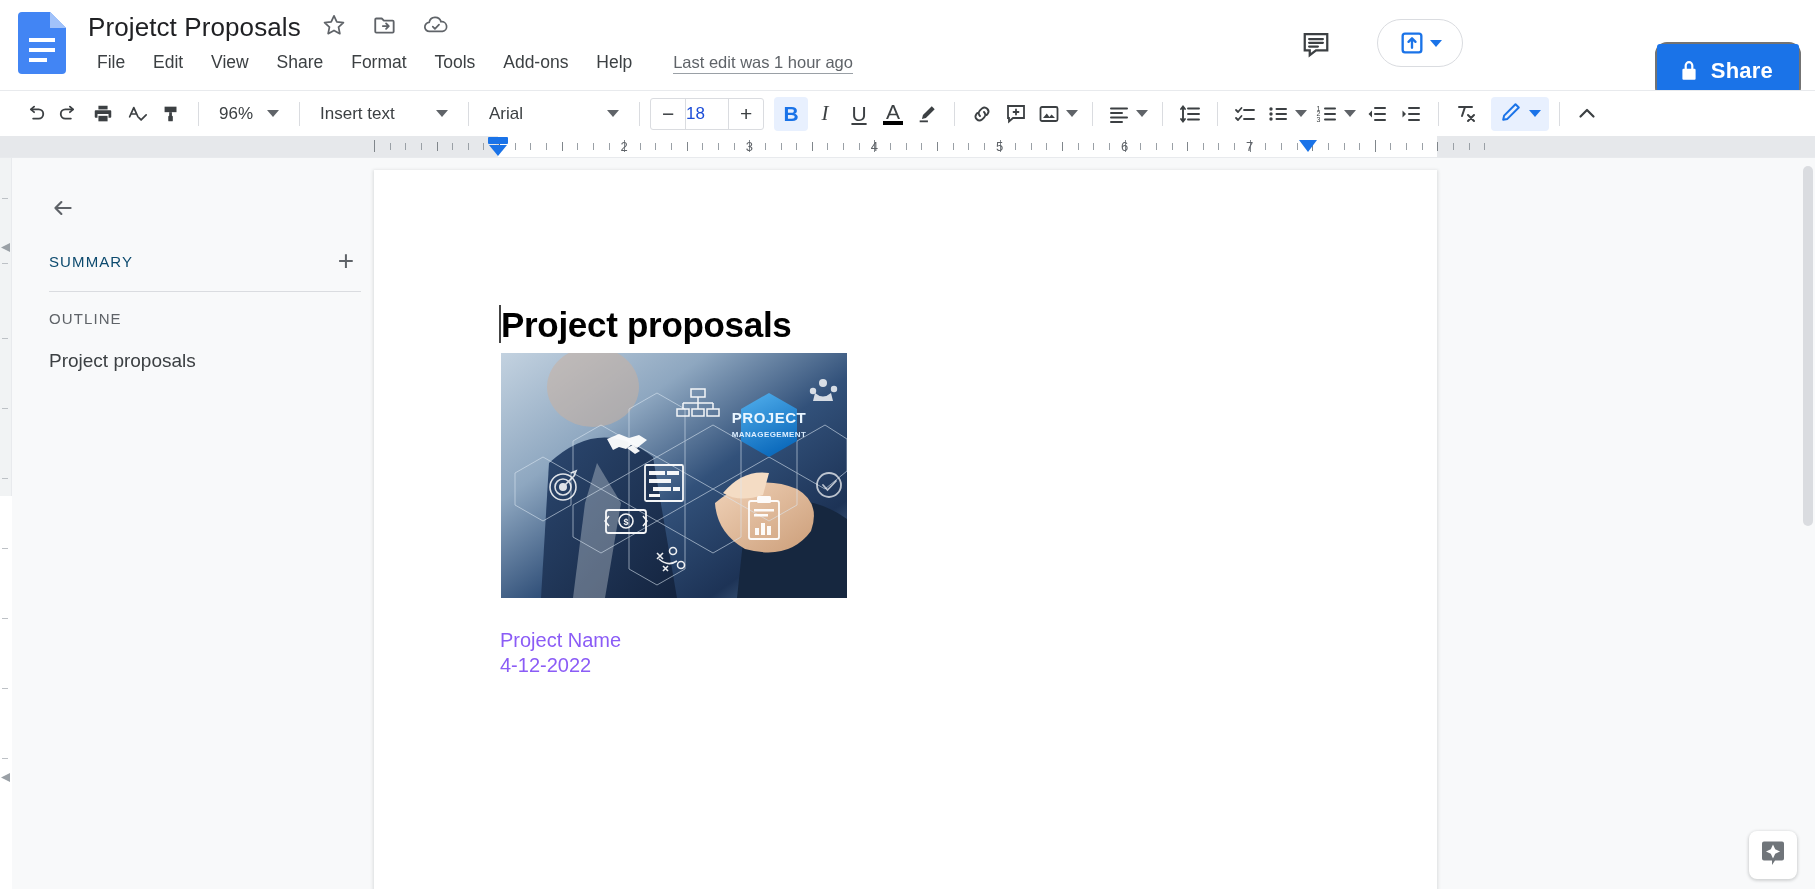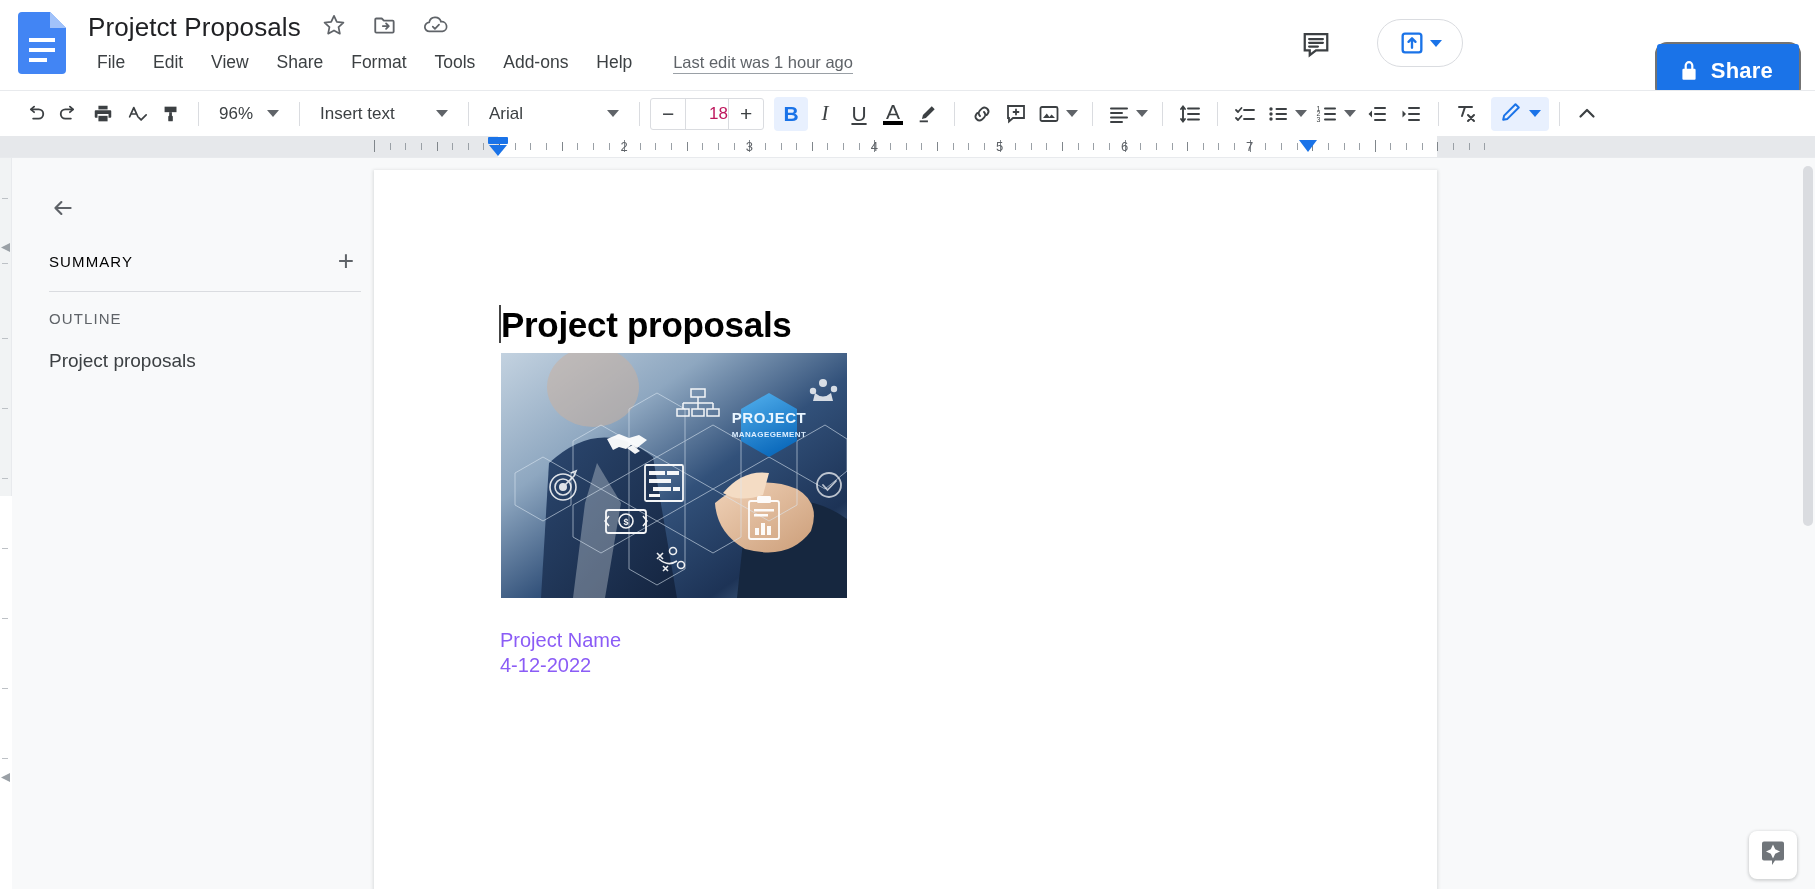--- a/index.html
+++ b/index.html
@@ -82,21 +82,21 @@
     height: 34px; border-radius: 4px; cursor: pointer; font-size: 17px; color: #3c4043; flex: 0 0 auto;
   }
   .tb-font {
     display: flex; align-items: center; justify-content: space-between; width: 150px; padding: 0 10px;
     height: 34px; border-radius: 4px; cursor: pointer; font-size: 17px; color: #3c4043; flex: 0 0 auto;
   }
   .tri { width: 0; height: 0; border-left: 6px solid transparent; border-right: 6px solid transparent; border-top: 7px solid #5f6368; }
 
   .fontsize-box { display: flex; align-items: center; border: 1px solid #dadce0; border-radius: 3px; height: 32px; flex: 0 0 auto; }
   .fs-btn { width: 34px; height: 30px; display: flex; align-items: center; justify-content: center; font-size: 21px; color: #3c4043; cursor: pointer; }
-  .fs-val { width: 44px; text-align: right; font-size: 17px; color: #be185d; border-left: 1px solid #dadce0; border-right: 1px solid #dadce0; height: 30px; line-height: 30px; cursor: text; }
+  .fs-val { width: 44px; text-align: left; font-size: 17px; color: #1d4ed8; border-left: 1px solid #dadce0; border-right: 1px solid #dadce0; height: 30px; line-height: 30px; cursor: text; }
 
   .tb-txt { font-size: 21px; color: #3c4043; }
   .tb-active { background: #e8f0fe; }
   .tb-active .tb-txt { color: #1a73e8; }
 
   .tb-pen { display: flex; align-items: center; gap: 6px; height: 34px; padding: 0 8px; border-radius: 4px; background: #e8f0fe; cursor: pointer; flex: 0 0 auto; }
 
   
   .ruler {
     position: absolute; top: 136px; left: 0; width: 1815px; height: 22px;
@@ -117,21 +117,21 @@
   .workspace { position: absolute; top: 158px; left: 0; width: 1815px; height: 731px; background: #f8f9fa; }
 
   .vruler { position: absolute; left: 0; top: 0; width: 12px; height: 731px; background: #f1f3f4; border-right: 1px solid #e8eaed; }
   .vruler-white { position: absolute; left: 0; top: 338px; width: 12px; bottom: 0; background: #fff; }
   .vtick { position: absolute; left: 2px; width: 6px; height: 1px; background: #bdc1c6; }
   .vind { position: absolute; left: 1px; width: 9px; height: 9px; }
 
   .outline-panel { position: absolute; left: 13px; top: 0; width: 418px; height: 731px; background: #f8f9fa; }
   .outline-back { position: absolute; left: 30px; top: 30px; width: 40px; height: 40px; display: flex; align-items: center; justify-content: center; cursor: pointer; border-radius: 50%; }
   .summary-row { position: absolute; left: 36px; top: 88px; width: 312px; display: flex; align-items: center; justify-content: space-between; }
-  .summary-label { font-size: 15px; letter-spacing: 1.1px; color: #000000; font-weight: 500; }
+  .summary-label { font-size: 15px; letter-spacing: 1.1px; color: #0c4a6e; font-weight: 500; }
   .summary-add { width: 30px; height: 30px; display: flex; align-items: center; justify-content: center; cursor: pointer; border-radius: 50%; font-size: 28px; color: #5f6368; line-height: 1; }
   .outline-divider { position: absolute; left: 36px; top: 133px; width: 312px; height: 1px; background: #dadce0; }
   .outline-label { position: absolute; left: 36px; top: 152px; font-size: 15px; letter-spacing: 1.1px; color: #5f6368; font-weight: 500; }
   .outline-item { position: absolute; left: 36px; top: 192px; font-size: 19px; color: #3c4043; cursor: pointer; }
 
   .page {
     position: absolute; left: 374px; top: 12px; width: 1063px; height: 720px;
     background: #fff; box-shadow: 0 1px 3px 1px rgba(60,64,67,.15);
   }
   .doc-h1 {

